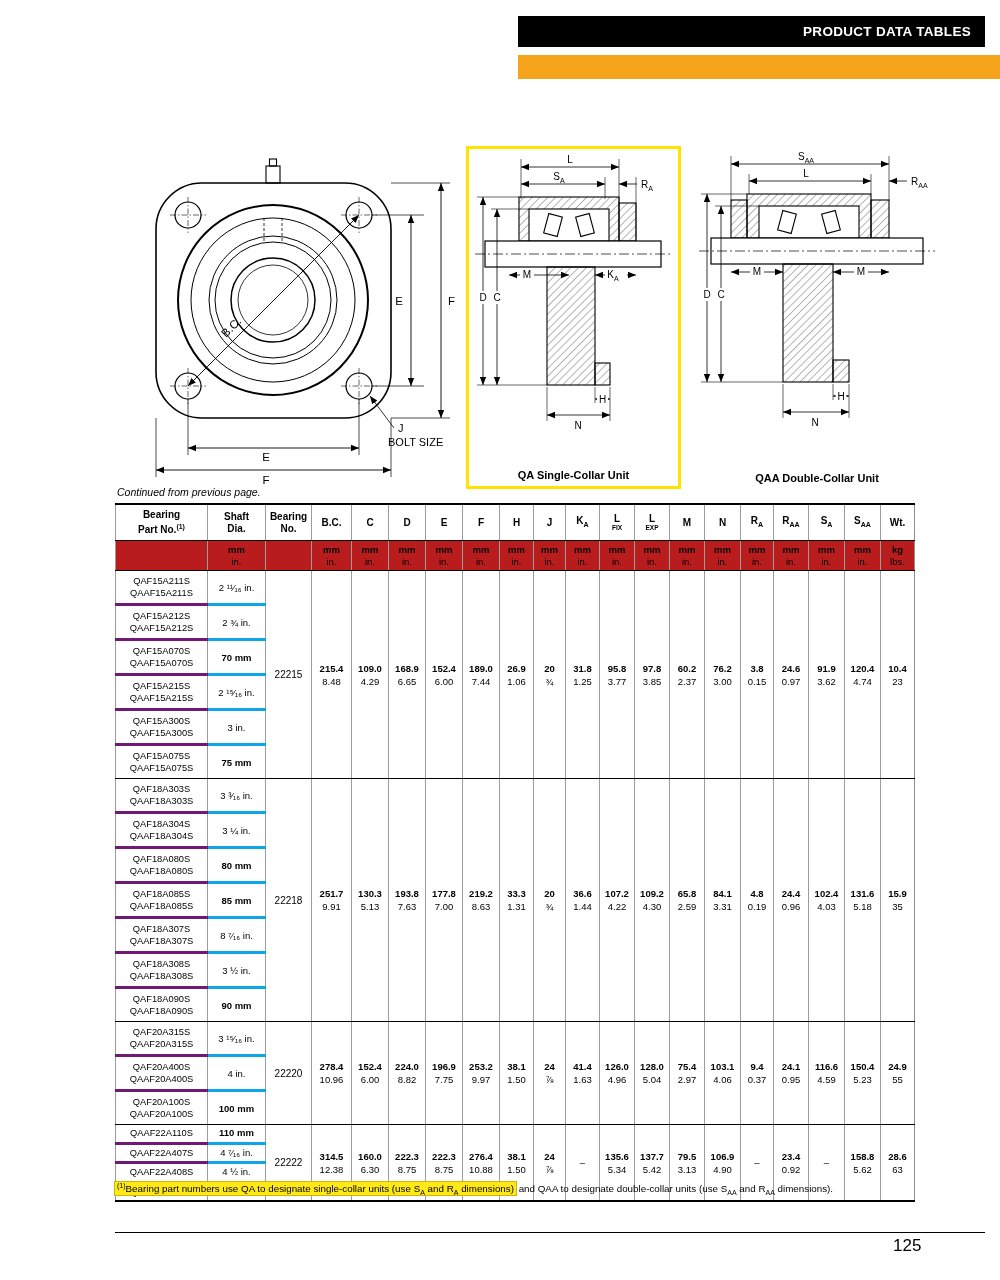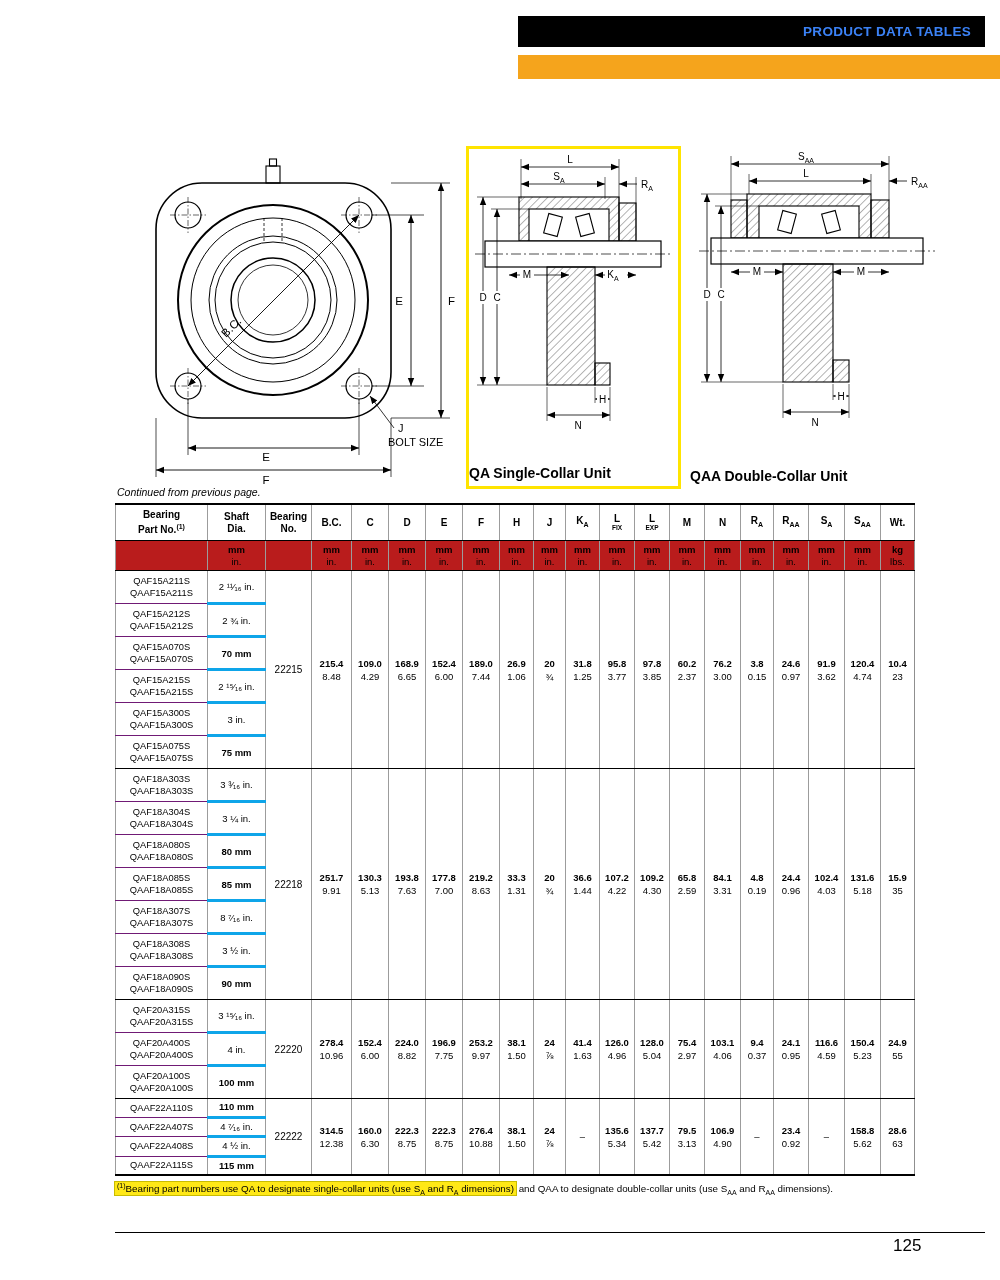--- a/index.html
+++ b/index.html
@@ -1,45 +1,45 @@
 <!DOCTYPE html>
 <html><head>
 <meta charset="utf-8">
 <style>
   *{margin:0;padding:0;box-sizing:border-box}
   html,body{background:#e8e8e8}
   body{font-family:"Liberation Sans","DejaVu Sans",sans-serif;color:#000}
   .page{position:relative;width:1000px;height:1280px;background:#fff;overflow:hidden;margin:0 auto}
 
-  .bar-black{position:absolute;left:518px;top:16px;width:467px;height:31px;background:#000;color:#3b82f6;
+  .bar-black{position:absolute;left:518px;top:16px;width:467px;height:31px;background:#000;color:#ffffff;
     font-size:13.5px;font-weight:bold;letter-spacing:.3px;text-align:right;line-height:31px;padding-right:14px}
   .bar-gold{position:absolute;left:518px;top:55px;width:565px;height:24px;background:#F5A41C;color:#000;
     font-size:12.5px;font-weight:bold;text-align:right;line-height:24px;padding-right:14px}
 
   .flange-wrap{position:absolute;left:126px;top:158px;width:336px;height:333px}
   .qa-box{position:absolute;left:466px;top:146px;width:215px;height:343px;border:3px solid #FFE400}
   .qa-box svg{display:block;margin:2px auto 0}
   .qaa-wrap{position:absolute;left:690px;top:146px;width:254px;height:343px}
   .qaa-wrap svg{display:block;margin:2px auto 0}
-  .caption{position:absolute;left:0;right:0;bottom:5px;font-weight:bold;font-size:14px}
+  .caption{position:absolute;left:0;right:0;bottom:5px;text-align:center;font-weight:bold;font-size:11px}
 
   svg text{font-family:"Liberation Sans","DejaVu Sans",sans-serif;fill:#000}
 
   .continued{position:absolute;left:117px;top:486px;font-style:italic;font-size:10.5px}
 
   table{position:absolute;left:115px;top:503px;width:799px;border-collapse:collapse;table-layout:fixed;
     border-top:2px solid #000;border-bottom:2px solid #000;border-left:1px solid #8f8f8f;border-right:1px solid #8f8f8f}
   th,td{border-left:1px solid #9c9c9c;text-align:center;vertical-align:middle;overflow:hidden}
   tr.names th{font-size:10px;font-weight:bold;line-height:12px;padding:4px 1px;border-bottom:1px solid #000;background:#fff}
   tr.names .under{font-size:6.5px;line-height:6.5px;font-weight:bold}
   th sub,td sub{font-size:7px}
   th sup,td sup{font-size:7px}
   tr.units th{background:#b91c1c;border-bottom:1px solid #000;padding:2.5px 0;line-height:12px;font-size:9.5px;font-weight:normal}
   tr.units .u1{font-weight:bold}
-  td.part{font-size:9.3px;line-height:12.5px;padding:3.5px 1px;border-bottom:1px solid #701a75}
+  td.part{font-size:9.3px;line-height:12.5px;padding:3.5px 1px;border-bottom:3px solid #701a75}
   td.part.sgl,td.shaft.sgl{padding:2px 1px;line-height:12.5px}
   td.shaft{font-size:9.5px;border-bottom:3px solid #0ea5e9;padding:3.5px 1px}
   td.shaft.b{font-weight:bold}
   td.bno{font-size:10px}
   td.dim div{font-size:9.5px;line-height:13px}
   td.dim .mm{font-weight:bold}
   td.dim .dash{font-size:9.5px}
   td.gend{border-bottom:1.4px solid #000 !important}
 
   .footnote{position:absolute;left:115px;top:1179px;width:802px;font-size:9.8px;line-height:14px}

